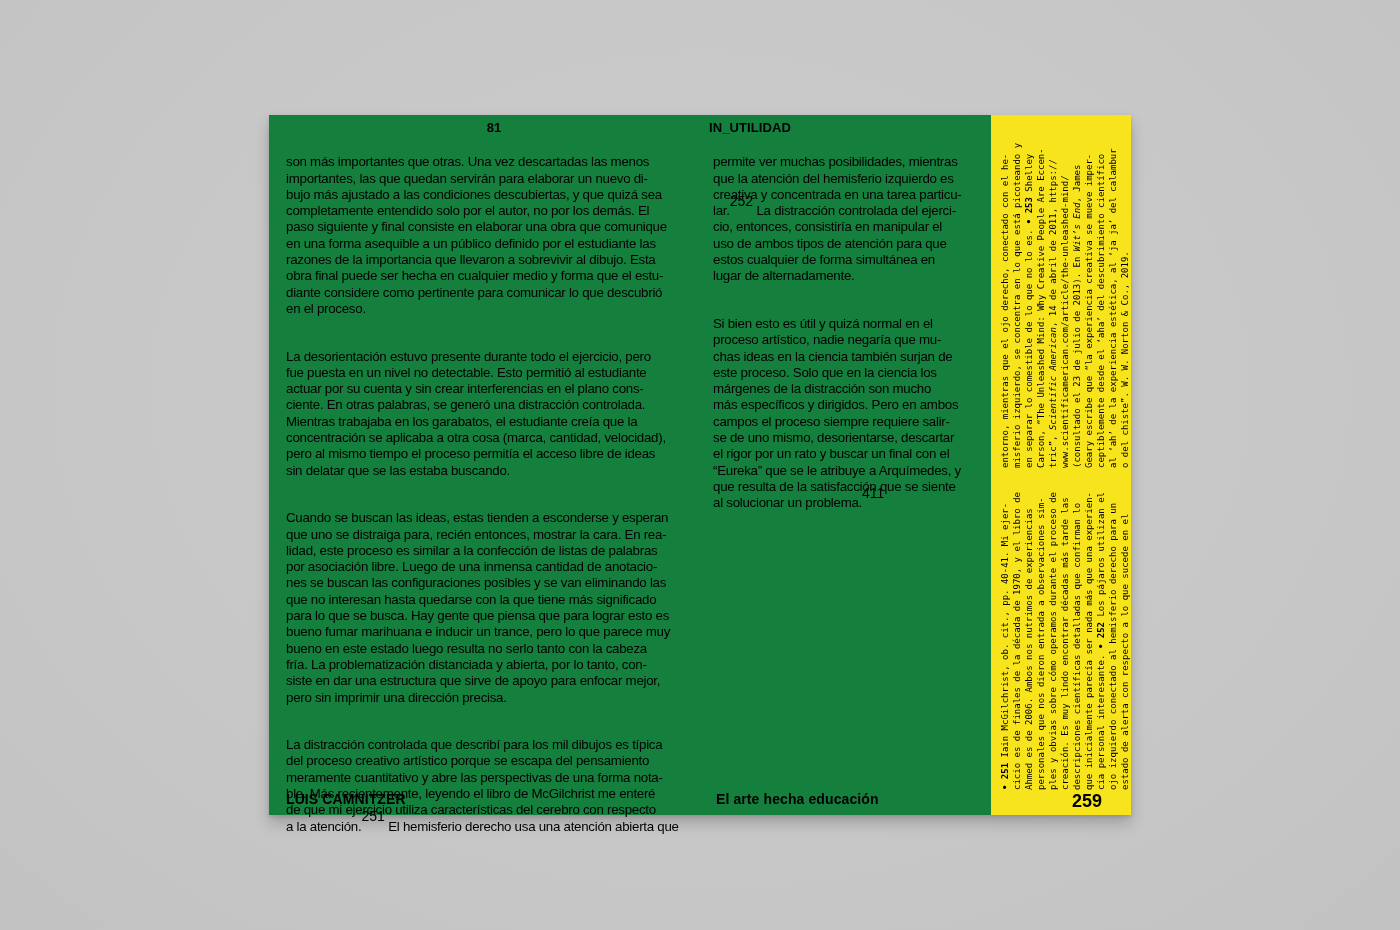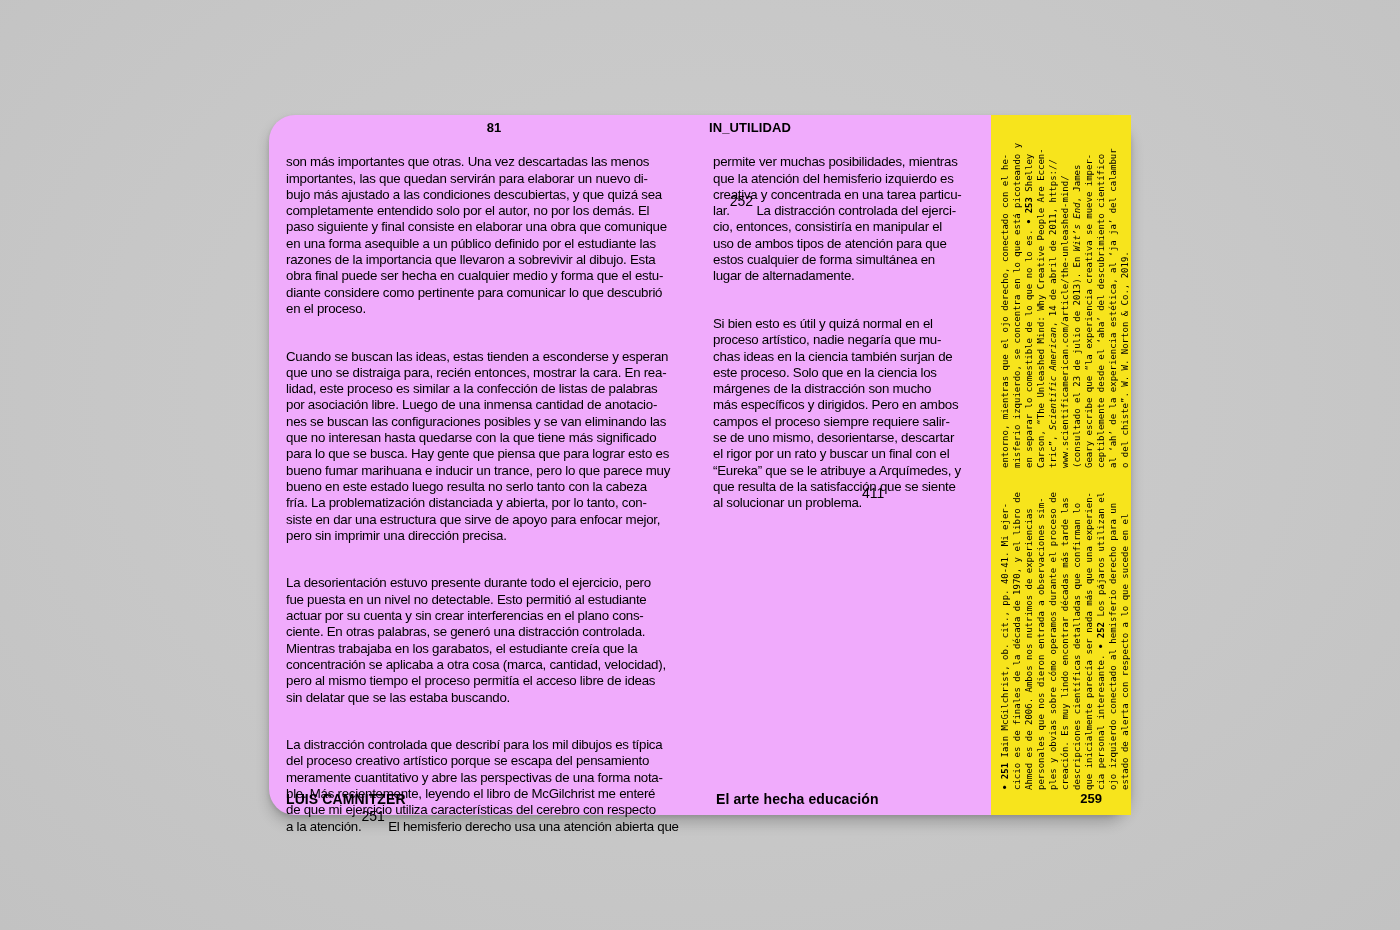--- a/index.html
+++ b/index.html
@@ -6,23 +6,22 @@
   html,body { width:1400px; height:930px; }
   body {
     font-family: "Liberation Sans", sans-serif;
     background: radial-gradient(ellipse at 50% 42%, #cdcdcd 0%, #c7c7c7 60%, #c2c2c2 100%);
     color:#000;
     overflow:hidden;
     position:relative;
   }
   .spread {
     position:absolute; left:269px; top:115px; width:862px; height:700px;
-    background:#f0abfc;
+    background:#15803d;
     box-shadow: 0 8px 14px rgba(0,0,0,.20), 0 2px 4px rgba(0,0,0,.12);
-    border-radius: 26px;
   }
   .hdr {
     position:absolute; top:5px; font-size:13px; font-weight:bold; letter-spacing:.1px;
   }
   .hdr-left { left:17px; width:416px; text-align:center; }
   .hdr-right { left:440px; width:276px; }
   .col {
     position:absolute; top:23px;
     font-size:13.3px; line-height:16.3px; letter-spacing:-0.02em;
     white-space:pre-line; hyphens:none;
@@ -51,21 +50,21 @@
     font-family:"DejaVu Sans Mono", monospace;
     font-size:9px; line-height:12px; letter-spacing:0;
     white-space:pre-line;
   }
   .fn-top .fn-inner { width:335px; height:132px; transform: rotate(-90deg) translateX(-335px); }
   .fn-bottom .fn-inner { width:302px; height:132px; transform: rotate(-90deg) translateX(-302px); }
   .b { font-weight:bold; }
   .i { font-style:italic; }
   .ftr-num-right {
     position:absolute; right:29px; top:676px;
-    font-size:13px; font-weight:bold;
+    font-size:18px; font-weight:bold;
   }
 </style>
 </head>
 <body>
 
 <div class="spread">
 
   <div class="hdr hdr-left">81</div>
   <div class="hdr hdr-right">IN_UTILIDAD</div>
 
@@ -73,40 +72,40 @@
     <div class="para"><span>son más importantes que otras. Una vez descartadas las menos
 importantes, las que quedan servirán para elaborar un nuevo di-
 bujo más ajustado a las condiciones descubiertas, y que quizá sea
 completamente entendido solo por el autor, no por los demás. El
 paso siguiente y final consiste en elaborar una obra que comunique
 en una forma asequible a un público definido por el estudiante las
 razones de la importancia que llevaron a sobrevivir al dibujo. Esta
 obra final puede ser hecha en cualquier medio y forma que el estu-
 diante considere como pertinente para comunicar lo que descubrió
 en el proceso.</span></div>
+    <div class="para"><span>La desorientación estuvo presente durante todo el ejercicio, pero
+fue puesta en un nivel no detectable. Esto permitió al estudiante
+actuar por su cuenta y sin crear interferencias en el plano cons-
+ciente. En otras palabras, se generó una distracción controlada.
+Mientras trabajaba en los garabatos, el estudiante creía que la
+concentración se aplicaba a otra cosa (marca, cantidad, velocidad),
+pero al mismo tiempo el proceso permitía el acceso libre de ideas
+sin delatar que se las estaba buscando.</span></div>
     <div class="para"><span>Cuando se buscan las ideas, estas tienden a esconderse y esperan
 que uno se distraiga para, recién entonces, mostrar la cara. En rea-
 lidad, este proceso es similar a la confección de listas de palabras
 por asociación libre. Luego de una inmensa cantidad de anotacio-
 nes se buscan las configuraciones posibles y se van eliminando las
 que no interesan hasta quedarse con la que tiene más significado
 para lo que se busca. Hay gente que piensa que para lograr esto es
 bueno fumar marihuana e inducir un trance, pero lo que parece muy
 bueno en este estado luego resulta no serlo tanto con la cabeza
 fría. La problematización distanciada y abierta, por lo tanto, con-
 siste en dar una estructura que sirve de apoyo para enfocar mejor,
 pero sin imprimir una dirección precisa.</span></div>
-    <div class="para"><span>La desorientación estuvo presente durante todo el ejercicio, pero
-fue puesta en un nivel no detectable. Esto permitió al estudiante
-actuar por su cuenta y sin crear interferencias en el plano cons-
-ciente. En otras palabras, se generó una distracción controlada.
-Mientras trabajaba en los garabatos, el estudiante creía que la
-concentración se aplicaba a otra cosa (marca, cantidad, velocidad),
-pero al mismo tiempo el proceso permitía el acceso libre de ideas
-sin delatar que se las estaba buscando.</span></div>
     <div class="para"><span>La distracción controlada que describí para los mil dibujos es típica
 del proceso creativo artístico porque se escapa del pensamiento
 meramente cuantitativo y abre las perspectivas de una forma nota-
 ble. Más recientemente, leyendo el libro de McGilchrist me enteré
 de que mi ejercicio utiliza características del cerebro con respecto
 a la atención.</span><sup>251</sup><span> El hemisferio derecho usa una atención abierta que</span></div>
   </div>
 
   <div class="col col-right">
     <div class="para"><span>permite ver muchas posibilidades, mientras

